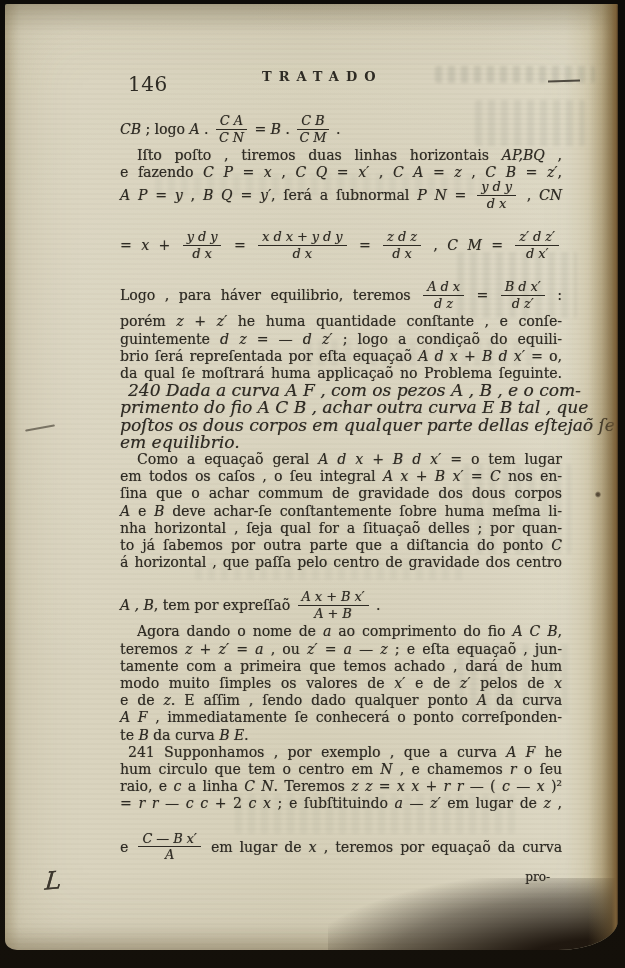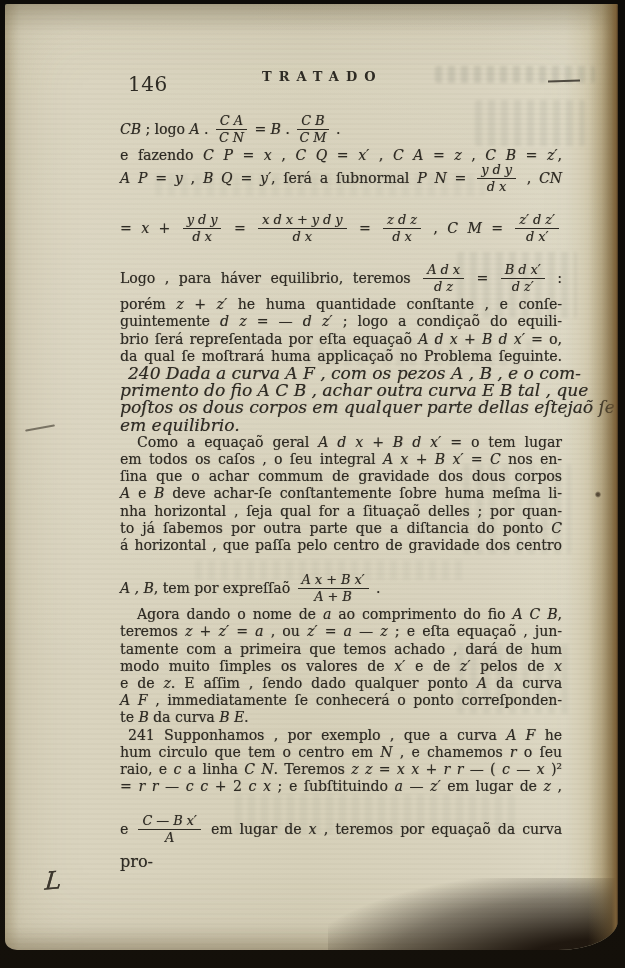--- a/index.html
+++ b/index.html
@@ -49,21 +49,21 @@
   .line.ind{text-indent:17px;}
   .line.ind2{text-indent:8px;}
   .line.ital{font-style:italic;font-size:17px;}
   .line.tall{margin:20px 0 2px;}
   i{font-style:italic;}
   .frac{display:inline-flex;flex-direction:column;align-items:center;vertical-align:middle;
     font-style:italic;font-size:12.8px;line-height:13.5px;margin:0 3px;position:relative;top:-1px;}
   .frac .num{border-bottom:1.3px solid var(--ink,#2e2b24);padding:0 4px 1px;}
   .frac .den{padding-top:1px;}
 
-  .catchword{margin-top:7px;font-size:16px;padding-right:12px;
+  .catchword{margin-top:7px;font-size:12px;text-align:right;padding-right:12px;
     text-shadow:.3px .3px .7px rgba(52,46,36,.55);}
 
   
   .hand-l{position:absolute;left:40px;top:862px;font-size:25px;font-style:italic;color:#3c372e;
     transform:skewX(-10deg) rotate(-5deg);text-shadow:0 0 .5px rgba(60,55,45,.8);}
   .pencil{position:absolute;left:20px;top:423px;width:30px;height:1.6px;background:rgba(70,64,52,.65);
     transform:rotate(-10deg);border-radius:1px;}
   .fleck{position:absolute;left:590px;top:487px;width:6px;height:7px;border-radius:50%;
     background:radial-gradient(circle,#4a4033 30%,rgba(74,64,51,0) 75%);}
   .tick{position:absolute;left:118px;top:664px;width:10px;height:1.4px;background:rgba(80,72,58,.5);transform:rotate(-35deg);}
@@ -92,20 +92,21 @@
         <span class="hdr-dash"></span>
       </div>
       <div>
           <div class="line nj tall"><i>CB</i> ; logo <i>A</i> . <span class="frac">
               <span class="num">C A</span>
               <span class="den">C N</span>
             </span> = <i>B</i> . <span class="frac">
               <span class="num">C B</span>
               <span class="den">C M</span>
             </span> .</div>
+          <div class="line ind">Iſto poſto , tiremos duas linhas horizontais <i>AP,BQ</i> ,</div>
           <div class="line ">e fazendo <i>C P</i> = <i>x</i> , <i>C Q</i> = <i>x′</i> , <i>C A</i> = <i>z</i> , <i>C B</i> = <i>z′</i>,</div>
           <div class="line "><i>A P</i> = <i>y</i> , <i>B Q</i> = <i>y′</i>, ſerá a ſubnormal <i>P N</i> = <span class="frac">
               <span class="num">y d y</span>
               <span class="den">d x</span>
             </span> , <i>CN</i></div>
           <div class="line tall">= <i>x</i> + <span class="frac">
               <span class="num">y d y</span>
               <span class="den">d x</span>
             </span> = <span class="frac">
               <span class="num">x d x + y d y</span>

